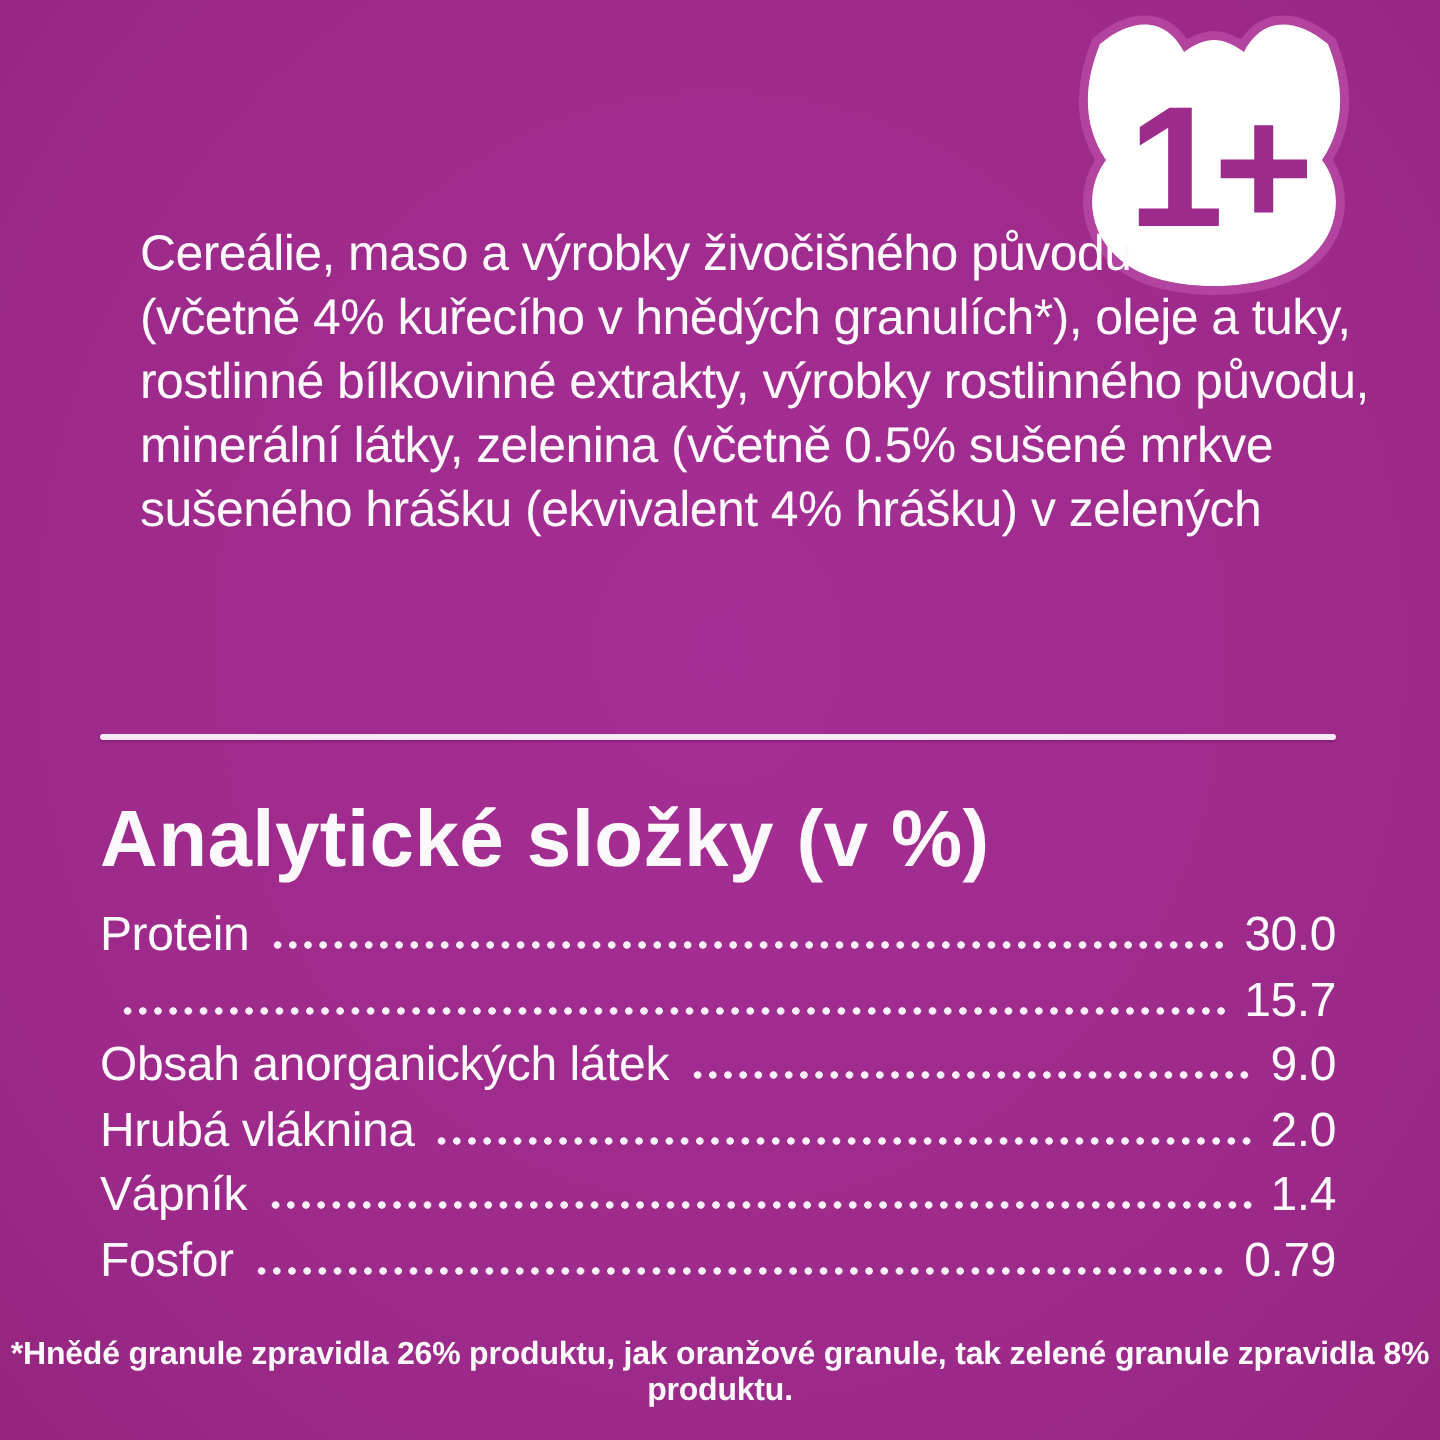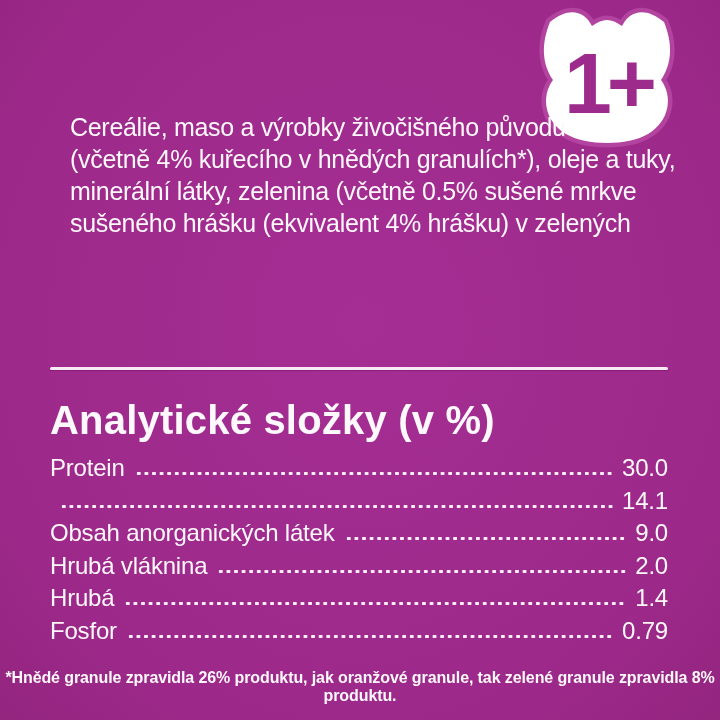--- a/index.html
+++ b/index.html
@@ -71,50 +71,51 @@
                C 113 7, 97 10, 89 26
                C 78 18, 70 18, 59 26
                C 51 10, 35 7, 17 22 Z" fill="#FFFFFF" stroke="#B2439F" stroke-width="9" stroke-linejoin="round" paint-order="stroke"></path>
       <text x="75" y="113" text-anchor="middle" font-family="Liberation Sans, sans-serif" font-size="86" font-weight="bold" letter-spacing="-5" fill="#9C2B8C">1+</text>
     </svg>
   </div>
 
   <div class="paragraph">
     <div>Cereálie, maso a výrobky živočišného původu</div>
     <div>(včetně 4% kuřecího v hnědých granulích*), oleje a tuky,</div>
+    <div>rostlinné bílkovinné extrakty, výrobky rostlinného původu,</div>
     <div>minerální látky, zelenina (včetně 0.5% sušené mrkve</div>
     <div>sušeného hrášku (ekvivalent 4% hrášku) v zelených</div>
   </div>
 
   <div class="divider"></div>
 
   <div class="h1" id="analysis-title">Analytické složky (v %)</div>
 
   <div class="rows">
     <div class="row">
       <span class="label">Protein</span>
       <span class="leader"></span>
       <span class="value">30.0</span>
     </div>
     <div class="row">
       <span class="leader"></span>
-      <span class="value">14.1</span>
+      <span class="value">15.7</span>
     </div>
     <div class="row">
       <span class="label">Obsah anorganických látek</span>
       <span class="leader"></span>
       <span class="value">9.0</span>
     </div>
     <div class="row">
       <span class="label">Hrubá vláknina</span>
       <span class="leader"></span>
       <span class="value">2.0</span>
     </div>
     <div class="row">
-      <span class="label">Hrubá</span>
+      <span class="label">Vápník</span>
       <span class="leader"></span>
       <span class="value">1.4</span>
     </div>
     <div class="row">
       <span class="label">Fosfor</span>
       <span class="leader"></span>
       <span class="value">0.79</span>
     </div>
   </div>
 

